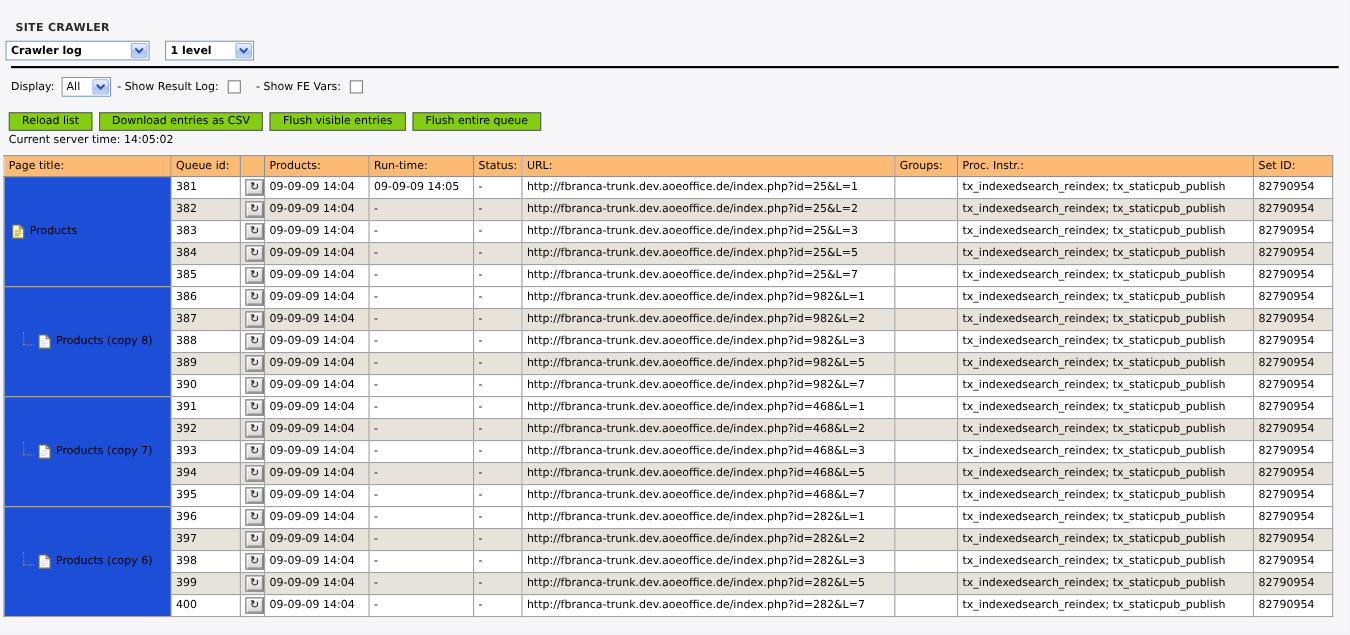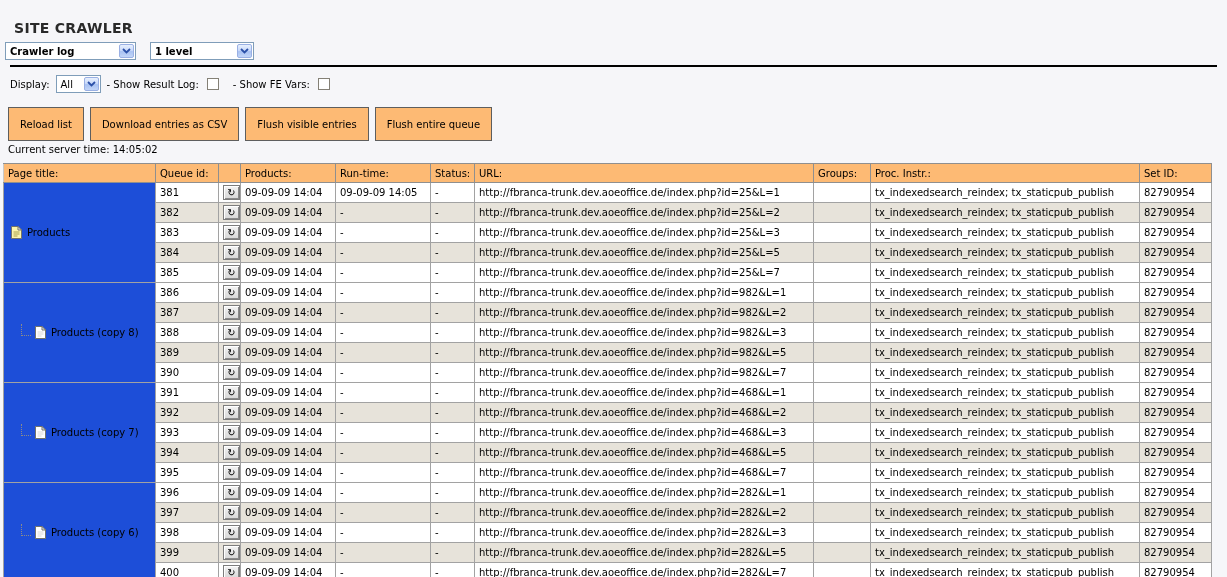--- a/index.html
+++ b/index.html
@@ -4,51 +4,51 @@
 <style>
   * { box-sizing: border-box; margin: 0; padding: 0; }
   html,body { width:1227px; height:577px; overflow:hidden; }
   body {
     background:#f6f6f9;
     font-family:"DejaVu Sans","Liberation Sans",sans-serif;
     font-size:10px; color:#000;
   }
 
   
-  .module-title { margin:20px 0 0 14px; font-size:14px; font-weight:bold; color:#2a2a2a; letter-spacing:.3px; }
+  .module-title { margin:20px 0 0 14px; font-size:10px; font-weight:bold; color:#2a2a2a; letter-spacing:.3px; }
   .select-row { margin:6px 0 0 5px; display:flex; gap:14px;font-weight:bold; }
 
   .xp-select {
     display:inline-flex; align-items:center; justify-content:space-between;
     height:18px; background:#fff; border:1px solid #7f9db9; cursor:default;
   }
   .xp-select .sel-text { padding-left:4px; white-space:nowrap; }
   .xp-select .sel-arrow {
     width:15px; height:14px; margin:1px; border:1px solid #9ab0e4; border-radius:2px;
     background:linear-gradient(180deg,#e8f0fd 0%,#cadafa 45%,#a9c2f2 55%,#c2d5f8 100%);
     display:flex; align-items:center; justify-content:center;
   }
   .w-crawlerlog { width:131px; }
-  .w-depth { width:104px; }
+  .w-depth { width:81px; }
   .w-display { width:45px; }
 
   .black-rule { height:2px; background:#000; margin:5px 10px 0 10px; }
 
   .display-row { margin:8px 0 0 10px; display:flex; align-items:center; gap:6px; }
   .display-row label { white-space:nowrap; }
   .xp-checkbox {
     display:inline-block; width:12px; height:12px; background:#fff;
     border:1px solid #848076; margin:0 2px; cursor:pointer;
   }
 
   .button-row { margin:14px 0 0 8px; display:flex; gap:6px; }
   .t3-button {
     font-family:inherit; font-size:10px; color:#000;
-    background:#fdba74; border:1px solid #5e5e5e;
-    height:34px; padding:0 11px; cursor:pointer; white-space:nowrap;
+    background:#84cc16; border:1px solid #5e5e5e;
+    height:17px; padding:0 11px; cursor:pointer; white-space:nowrap;
   }
   .server-time { margin:3px 0 0 8px; }
 
   
   table.queue { border-collapse:collapse; table-layout:fixed; margin:8px 0 0 3px; width:1208px; background:#f6f6f9; }
   table.queue th, table.queue td {
     border:1px solid #a2a2a2; padding:0 4px; height:20px;
     white-space:nowrap; overflow:hidden; text-align:left; vertical-align:middle;
   }
   table.queue th {

